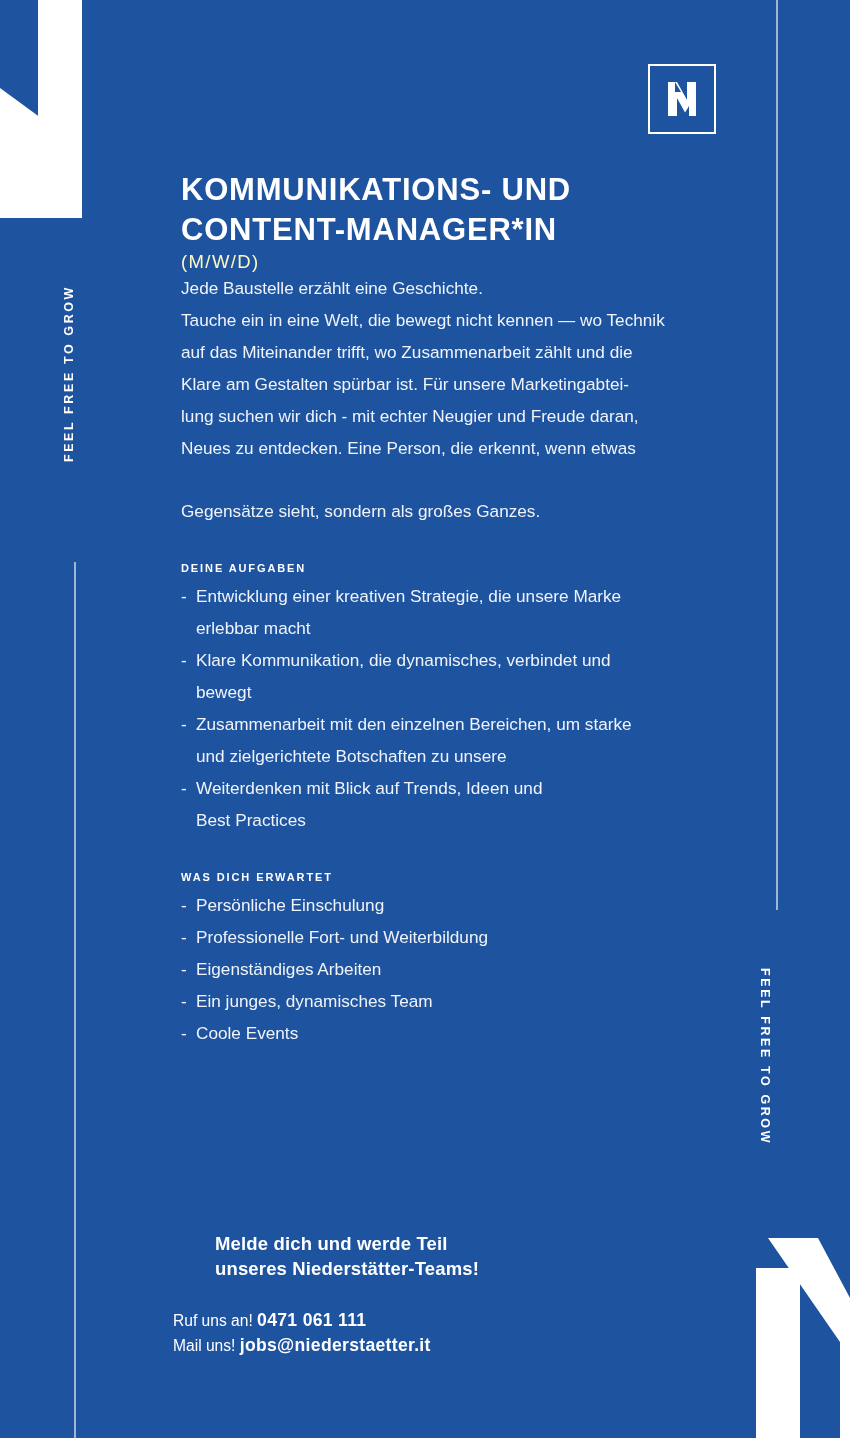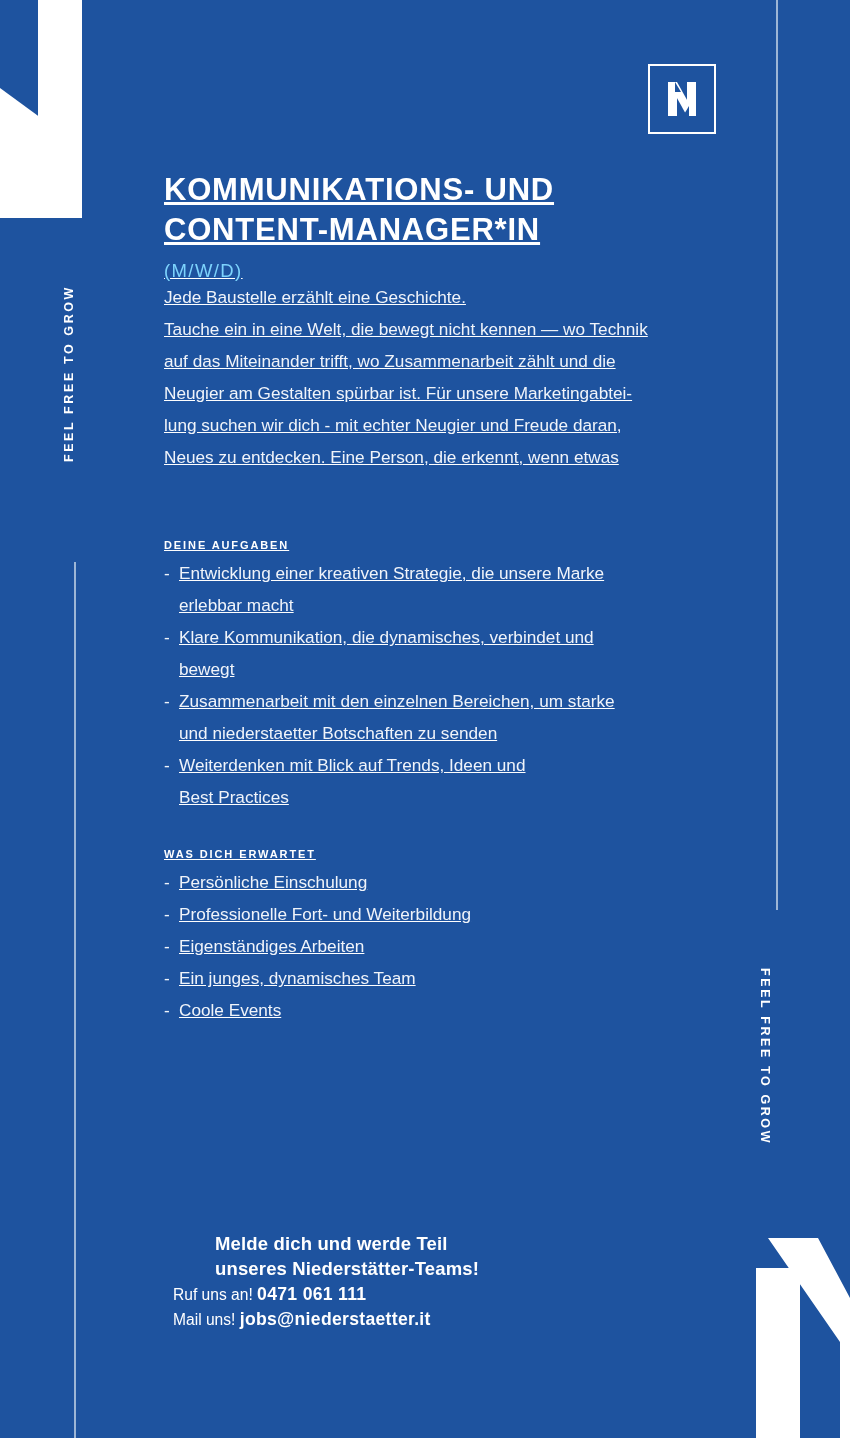--- a/index.html
+++ b/index.html
@@ -64,41 +64,39 @@
     top: 64px;
     width: 68px;
     height: 70px;
     border: 2px solid #ffffff;
   }
   #logo-box svg { display: block; }
 
   
   #content {
     position: absolute;
-    left: 164px;
+    left: 181px;
     top: 170px;
     width: 545px;
     color: #ffffff;
-    text-decoration: underline;
   }
 
   #job-title {
     font-size: 31px;
     font-weight: bold;
     line-height: 1.30;
     letter-spacing: 0.8px;
     text-transform: uppercase;
   }
 
   #job-subtitle {
-    margin-top: 9px;
     font-size: 18.5px;
     font-weight: 400;
     letter-spacing: 1.4px;
-    color: #7dd3fc;
+    color: #fef9c3;
   }
 
   .body-text {
     font-size: 17.2px;
     line-height: 1.86;
     color: #f0f4fa;
     font-weight: 400;
   }
 
   #intro { }
@@ -135,21 +133,21 @@
   #footer { position: absolute; left: 173px; top: 1232px; color: #fff; }
 
   #cta {
     font-size: 18.5px;
     font-weight: bold;
     line-height: 1.34;
     letter-spacing: 0.15px;
     margin-left: 42px;
   }
 
-  #contact { }
+  #contact { margin-top: 26px; }
 
   .contact-row {
     font-size: 15.6px;
     line-height: 1.42;
     color: #ffffff;
     white-space: nowrap;
   }
   .contact-row .lbl { font-weight: 400; }
   .contact-row .val { font-weight: bold; font-size: 17.6px; letter-spacing: 0.3px; }
 </style>
@@ -194,43 +192,44 @@
       <span>KOMMUNIKATIONS- UND</span><br>
       <span>CONTENT-MANAGER*IN</span>
     </h1>
 
     <div id="job-subtitle">(M/W/D)</div>
 
     <div id="intro" class="body-text">
       <span class="line">Jede Baustelle erzählt eine Geschichte.</span><br>
       <span class="line">Tauche ein in eine Welt, die bewegt nicht kennen — wo Technik</span><br>
       <span class="line">auf das Miteinander trifft, wo Zusammenarbeit zählt und die</span><br>
-      <span class="line">Neugier am Gestalten spürbar ist. Für unsere Marketingabtei-</span><br>
+      <span class="line">Klare am Gestalten spürbar ist. Für unsere Marketingabtei-</span><br>
       <span class="line">lung suchen wir dich - mit echter Neugier und Freude daran,</span><br>
       <span class="line">Neues zu entdecken. Eine Person, die erkennt, wenn etwas</span><br>
       <br>
+      <span class="line">Gegensätze sieht, sondern als großes Ganzes.</span>
     </div>
 
     <div class="section">
       <div class="section-heading">DEINE AUFGABEN</div>
       <ul class="bullets">
         <li>
           <span class="dash">-</span>
           <span>Entwicklung einer kreativen Strategie, die unsere Marke</span>
           <span class="cont">erlebbar macht</span>
         </li>
         <li>
           <span class="dash">-</span>
           <span>Klare Kommunikation, die dynamisches, verbindet und</span>
           <span class="cont">bewegt</span>
         </li>
         <li>
           <span class="dash">-</span>
           <span>Zusammenarbeit mit den einzelnen Bereichen, um starke</span>
-          <span class="cont">und niederstaetter Botschaften zu senden</span>
+          <span class="cont">und zielgerichtete Botschaften zu unsere</span>
         </li>
         <li>
           <span class="dash">-</span>
           <span>Weiterdenken mit Blick auf Trends, Ideen und</span>
           <span class="cont">Best Practices</span>
         </li>
       </ul>
     </div>
 
     <div class="section">

